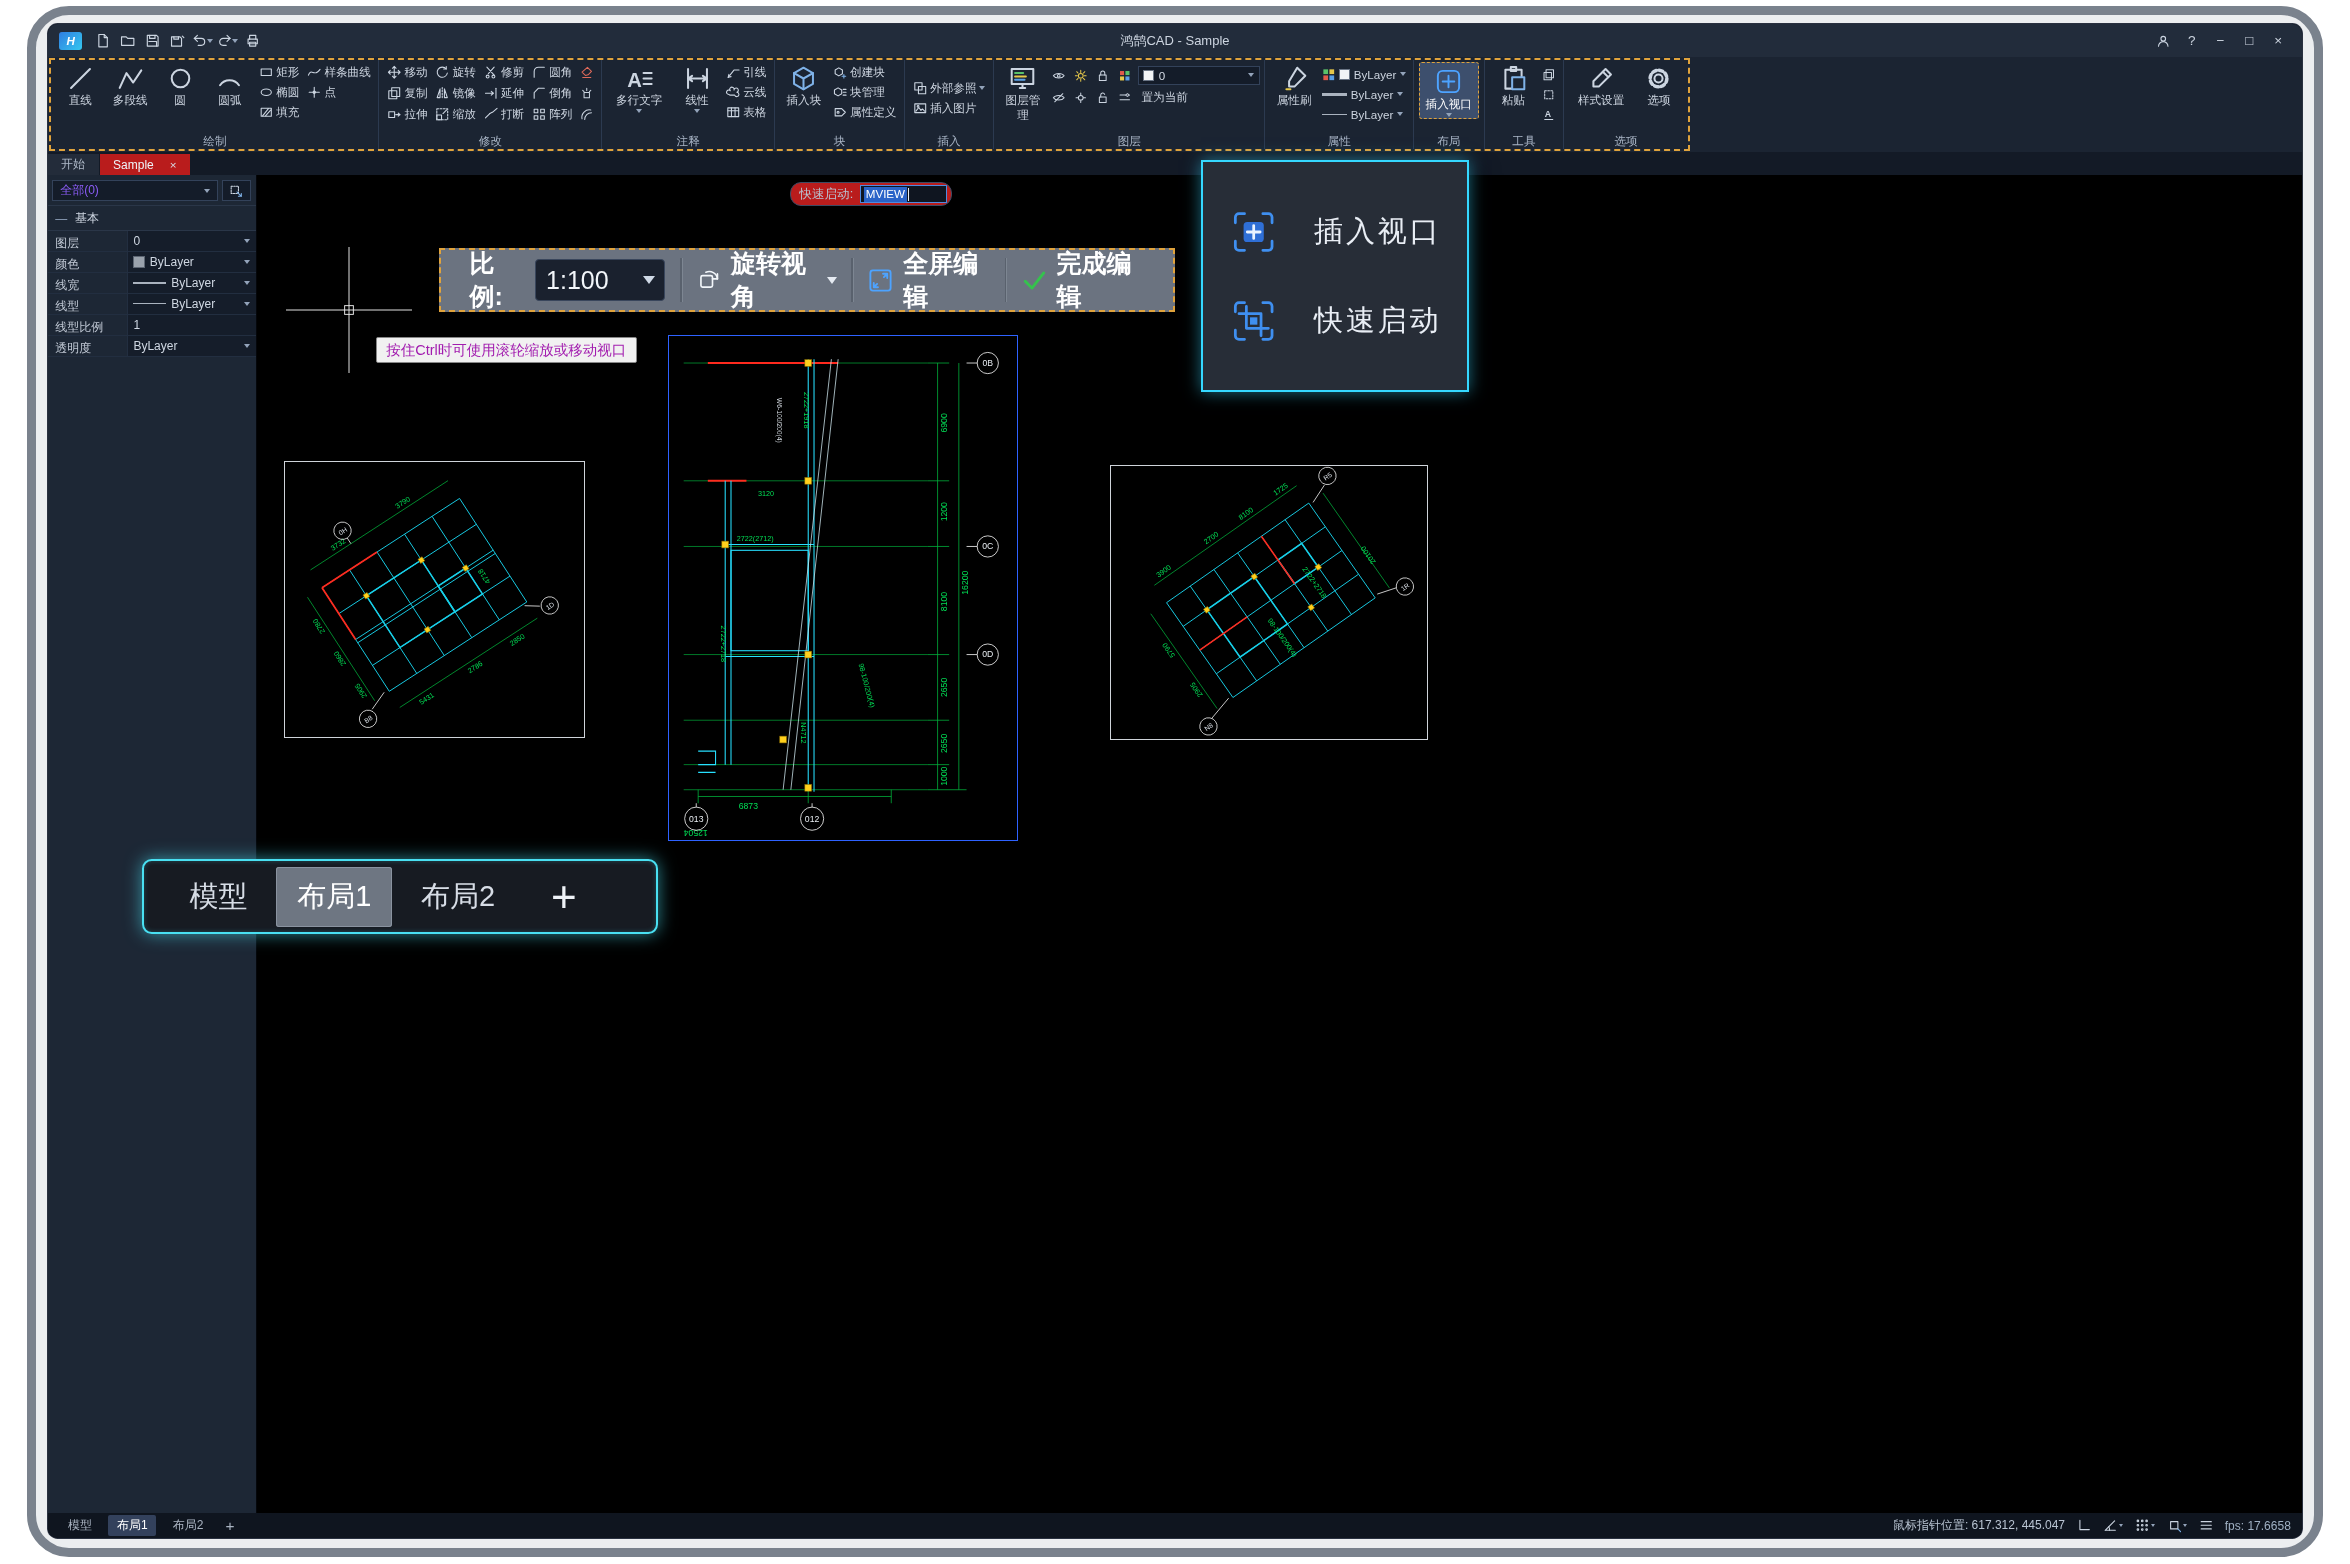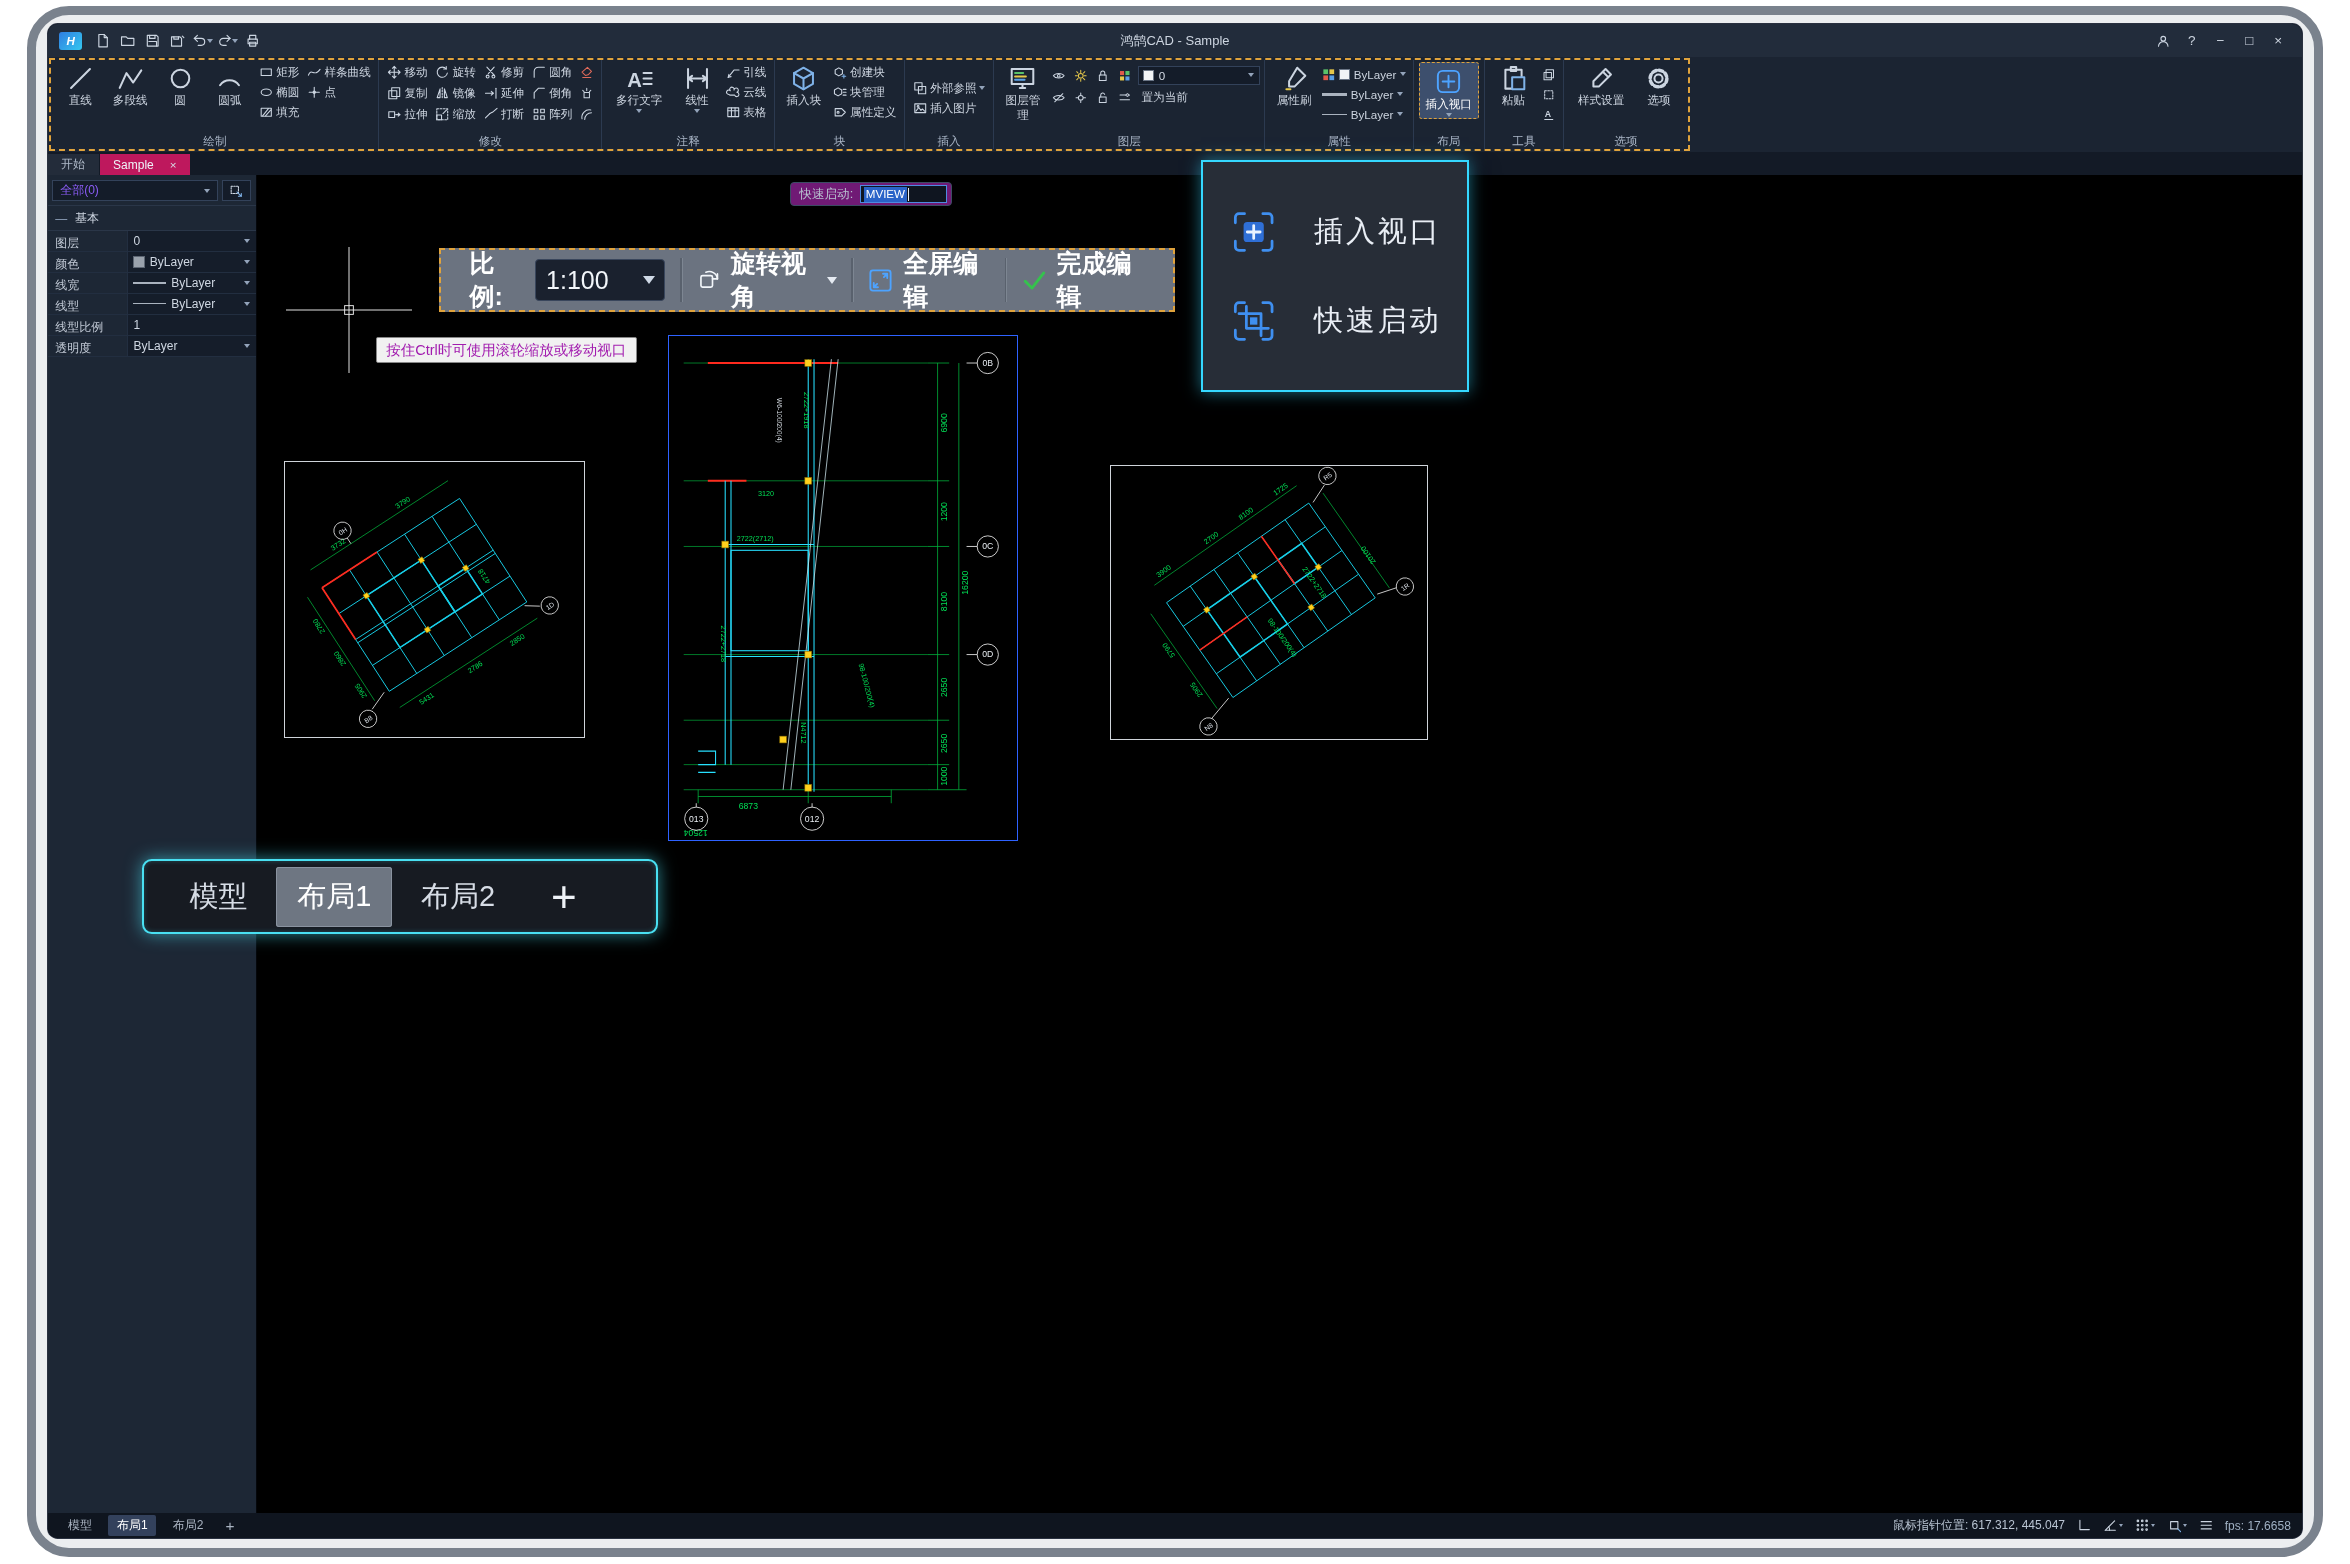--- a/index.html
+++ b/index.html
@@ -45,21 +45,21 @@
   .bl-row { height:20px; display:flex; align-items:center; gap:3.9px; font-size:11.6px; color:#cdd5e0; padding:0 1.9px; }
   .lw-line { width:25px; height:2.9px; background:#aab3bf; }
   .lt-line { width:25px; height:1px; background:#aab3bf; }
 
   .ic svg { width:100%; height:100%; }
   .ic svg * { fill:none; stroke:#ccd5e1; stroke-width:1.5; stroke-linecap:round; stroke-linejoin:round; }
 
   
   .tabstrip { height:23px; background:#131a26; display:flex; align-items:flex-end; flex:0 0 auto; }
   .dtab { height:21px; padding:0 13.5px; display:flex; align-items:center; gap:7.7px; font-size:12px; background:#232c3a; color:#aeb9c8; margin-right:1px; }
-  .dtab.active { background:#be185d; color:#eef3f9;gap:16px; }
+  .dtab.active { background:#b91c1c; color:#eef3f9;gap:16px; }
   .dtab .x { font-size:11.6px; color:#d6dde6; }
 
   
   .main { flex:1; display:flex; min-height:0; position:relative; }
 
   
   .props { width:209px; background:#1d2735; border-right:1px solid #05070b; font-size:12px; display:flex; flex-direction:column; flex:0 0 auto; }
   .props-top { display:flex; gap:3.9px; padding:4.8px 4.8px 3.9px; }
   .props-dd { flex:1; background:#141c29; border:1px solid #33425a; height:21px; display:flex; align-items:center; justify-content:space-between; padding:0 6.8px; color:#8b5cf6; }
   .props-iconbtn { width:29px; height:21px; border:1px solid #33425a; background:#141c29; display:flex; align-items:center; justify-content:center; }
@@ -69,21 +69,21 @@
   .prow { display:flex; height:21px; border-bottom:1px solid #222e40; align-items:stretch; }
   .prow-label { width:79px; padding:3.9px 7.7px 0; color:#c2cad6; white-space:nowrap; }
   .prow-value { flex:1; background:#151d2a; border-left:1px solid #222e40; display:flex; align-items:center; padding:0 5.8px; gap:4.8px; color:#cfd7e2; }
   .prow-value .sp { flex:1; }
   .sw-gray { width:11.6px; height:11.6px; background:#9aa2ac; border:1px solid #5d6673; }
 
   
   .canvas { flex:1; position:relative; background:#000; }
 
   
-  .qlaunch { position:absolute; left:533px; top:6.8px; height:24px; background:#701a75; border:1px solid #3c4b64; border-radius:4px; display:flex; align-items:center; gap:6.8px; padding:0 3.9px 0 8.7px; font-size:12.6px; color:#b8c2d0; z-index:20; }
+  .qlaunch { position:absolute; left:533px; top:6.8px; height:24px; background:#b91c1c; border:1px solid #3c4b64; border-radius:11px; display:flex; align-items:center; gap:6.8px; padding:0 3.9px 0 8.7px; font-size:12.6px; color:#b8c2d0; z-index:20; }
   .qinput { width:87px; height:18.3px; border:1px solid #4e8be0; background:#0f1520; display:flex; align-items:center; padding:0 2.9px; }
   .qsel { background:#2a63c8; color:#fff; font-size:11.6px; padding:0 1.9px; line-height:14.5px; }
   .qcursor { width:1px; height:12.6px; background:#e8edf3; margin-left:1px; }
 
   
   .ftoolbar { position:absolute; left:182px; top:73px; width:736px; height:64px; background:#6b7380; border:2.9px dashed #e0a33c; display:flex; align-items:center; padding:0 29px; gap:14.5px; color:#fff; z-index:20; }
   .ft-label { font-size:25px; font-weight:bold; }
   .ft-dd { width:145px; height:42px; background:#1a212e; border:1px solid #39465c; border-radius:3.9px; display:flex; align-items:center; padding:0 9.7px;justify-content:center; }
   .ft-dd .val { flex:1; font-size:25px; color:#f2f6fa; }
   .ft-dd .cv { border-left-width:6.8px; border-right-width:6.8px; border-top:8.7px solid #cfd9e6; }

